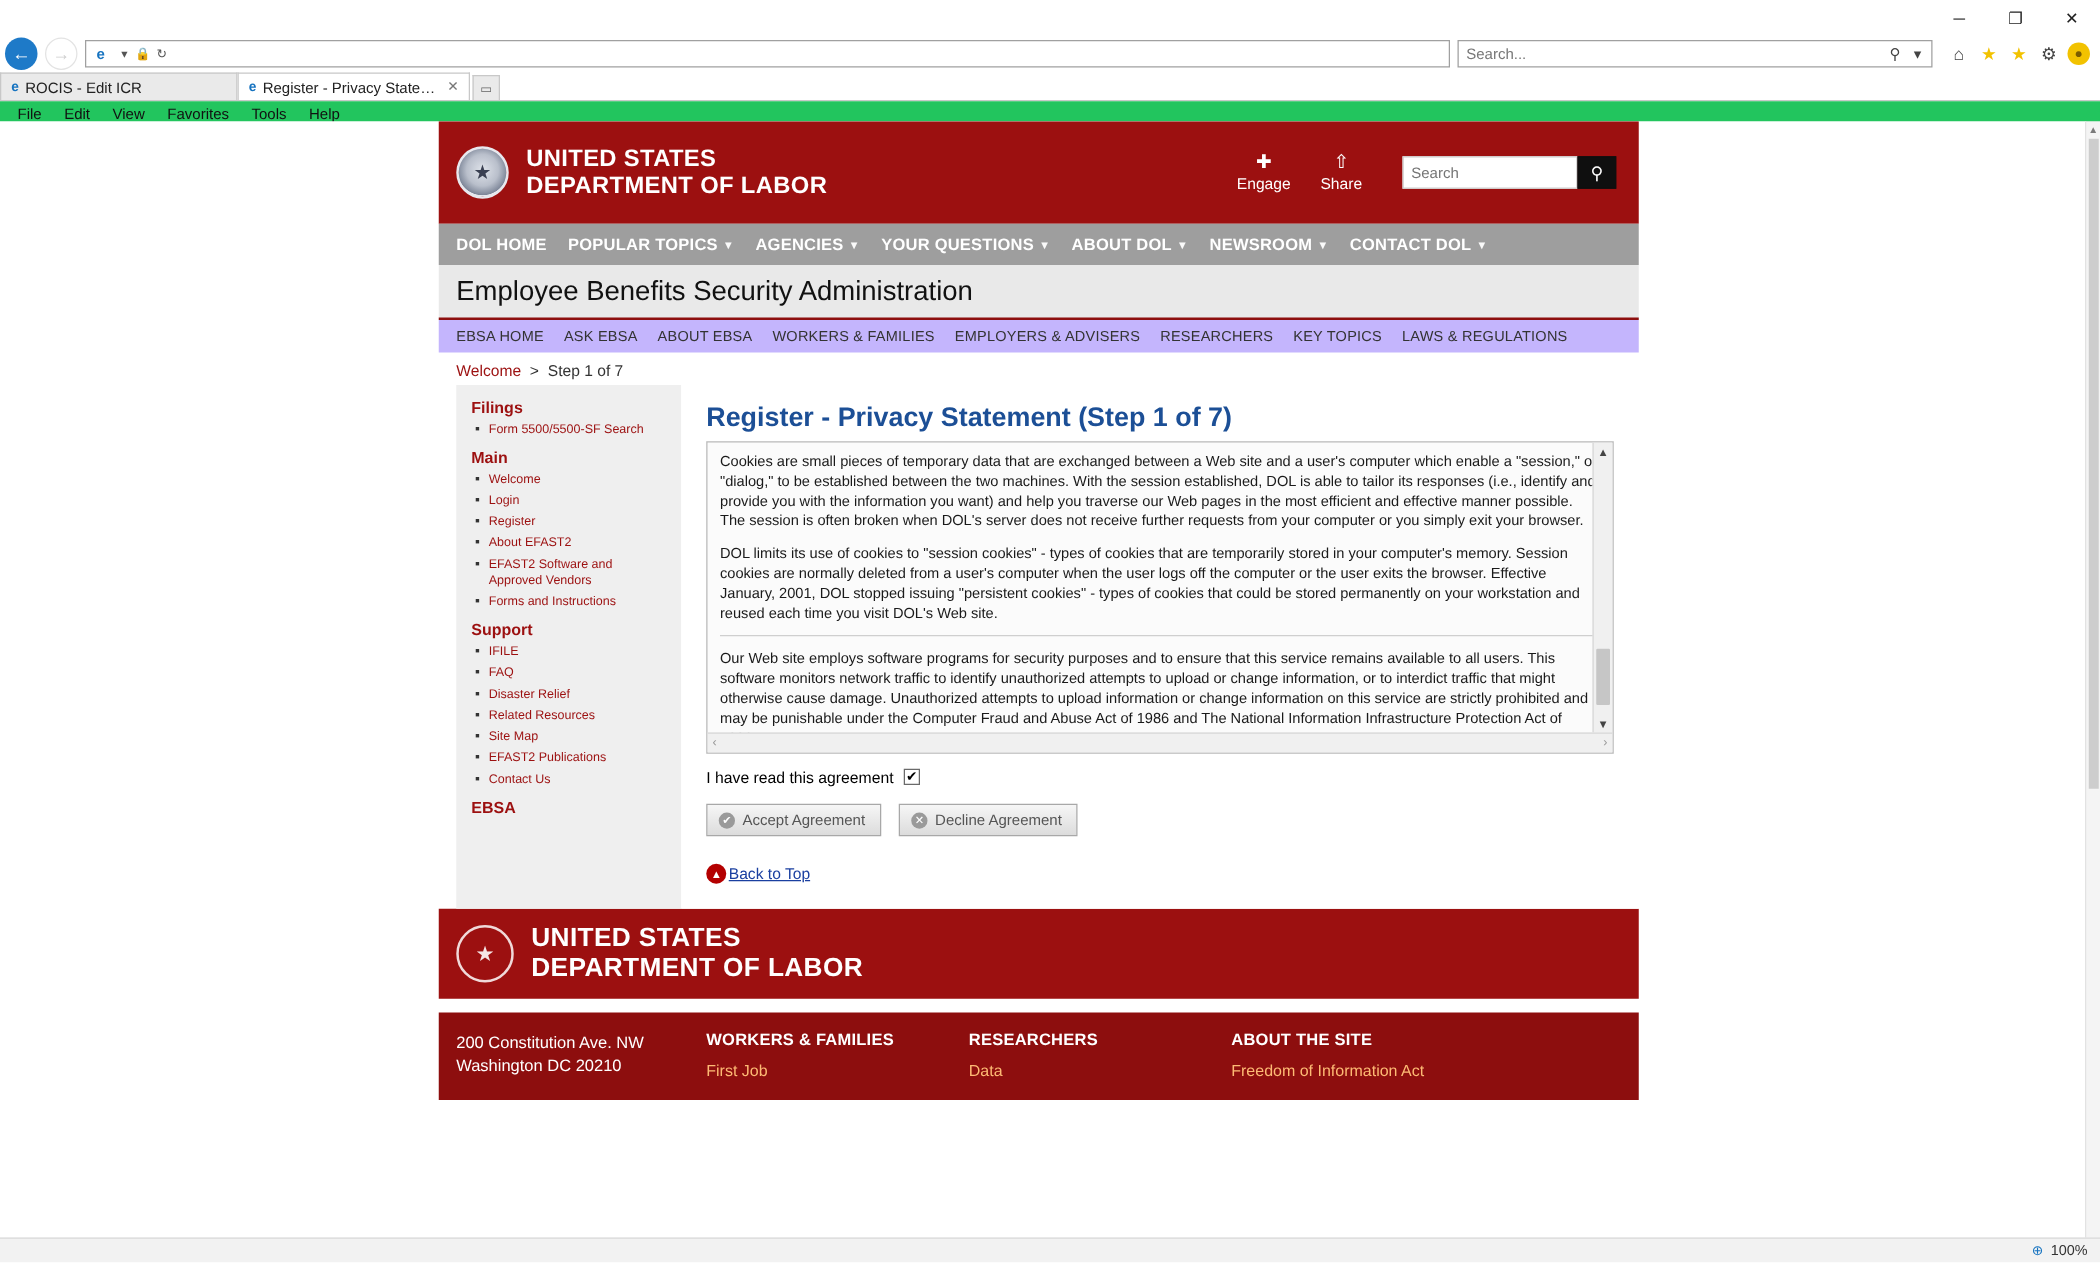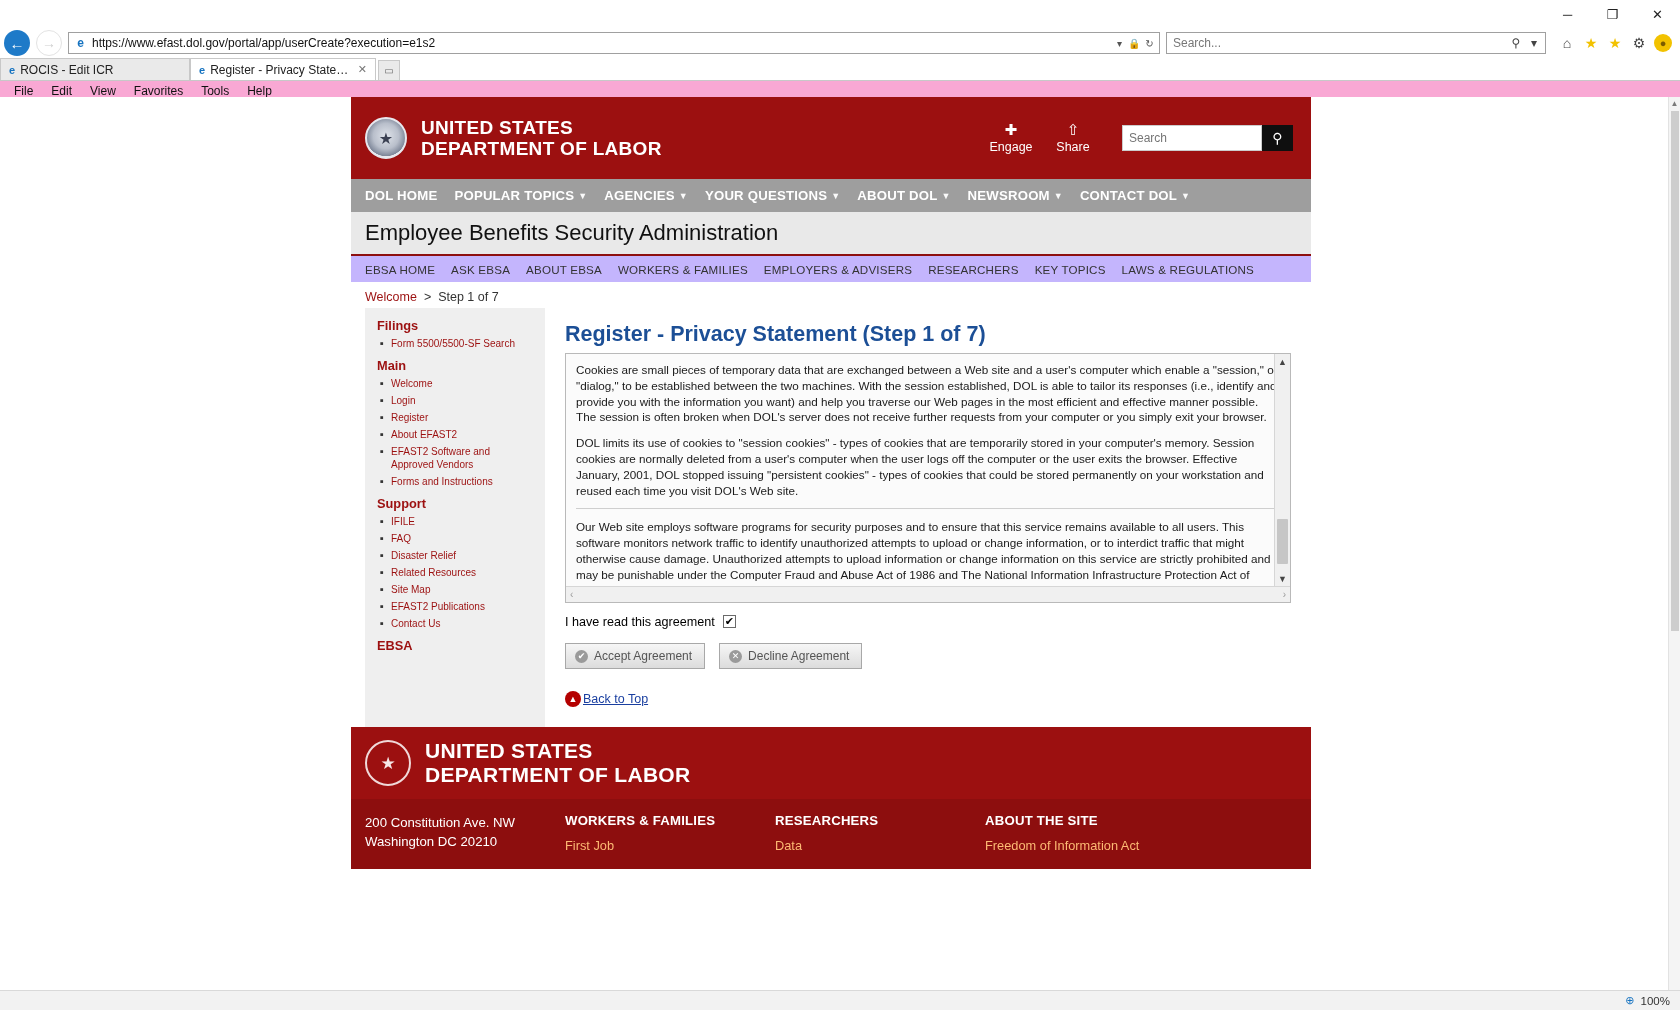--- a/index.html
+++ b/index.html
@@ -81,21 +81,21 @@
   .tab .label { white-space: nowrap; overflow: hidden; text-overflow: ellipsis; }
   .tab .x { color: #777; font-size: 11px; margin-left: 4px; }
   .newtab {
     width: 22px; height: 20px; border: 1px solid #c8c8c8; border-bottom: none;
     background: #eaeaea; display: flex; align-items: center; justify-content: center;
     font-size: 10px; color: #666; margin-left: 2px;
   }
   .menubar {
     height: 20px; display: flex; align-items: center; gap: 18px;
     padding: 0 14px; font-size: 12px; color: #111;
-    background: #f9a8d4; border-bottom: 1px solid #dcdcdc;
+    background: #22c55e; border-bottom: 1px solid #dcdcdc;
   }
 
   
   .viewport {
     position: relative;
     width: 1680px; height: 1010px;
   }
   .page {
     position: absolute; left: 0; top: 97px; width: 1668px; height: 903px;
     background: #ffffff; overflow: hidden;
@@ -241,20 +241,21 @@
   .footer-seal {
     width: 46px; height: 46px; border-radius: 50%; border: 2px solid #f0d9d9;
     display:flex; align-items:center; justify-content:center; font-size: 17px; color:#f6e7e7;
     flex: none;
   }
   .footer-top .ft { line-height: 1.14; }
   .footer-top .ft .l1, .footer-top .ft .l2 { font-size: 21px; font-weight: bold; letter-spacing: .3px; }
   .footer-bot {
     background: #8d0e0e; color: #fff; display: flex; padding: 14px 16px 0 14px; gap: 0;
     min-height: 70px;
+    margin-top: 11px;
   }
   .fb-col { font-size: 13.2px; }
   .fb-col.addr { width: 200px; line-height: 1.45; }
   .fb-col.links { width: 210px; }
   .fb-col h4 { margin: 0 0 10px 0; font-size: 13.2px; font-weight: bold; letter-spacing: .2px; }
   .fb-col .lk { font-size: 12.8px; color: #fdba74; }
 
   
   .page-scroll {
     position: absolute; right: 0; top: 97px; width: 12px; height: 903px;
@@ -285,21 +286,20 @@
       <div class="winbtn">❐</div>
       <div class="winbtn close">✕</div>
     </div>
 
     <div class="navbar">
       <div class="navcircle">←</div>
       <div class="navcircle fwd">→</div>
 
       <div class="urlbar">
         <span class="ie-favicon">e</span>
-        <span class="url-text">https://www.efast.dol.gov/portal/app/userCreate?execution=e1s2</span>
         <span class="mini">▾</span>
         <span class="mini">🔒</span>
         <span class="mini">↻</span>
       </div>
 
       <div class="searchbar">
         <span class="ph">Search...</span>
         <span class="mini">⚲</span>
         <span class="mini">▾</span>
       </div>

